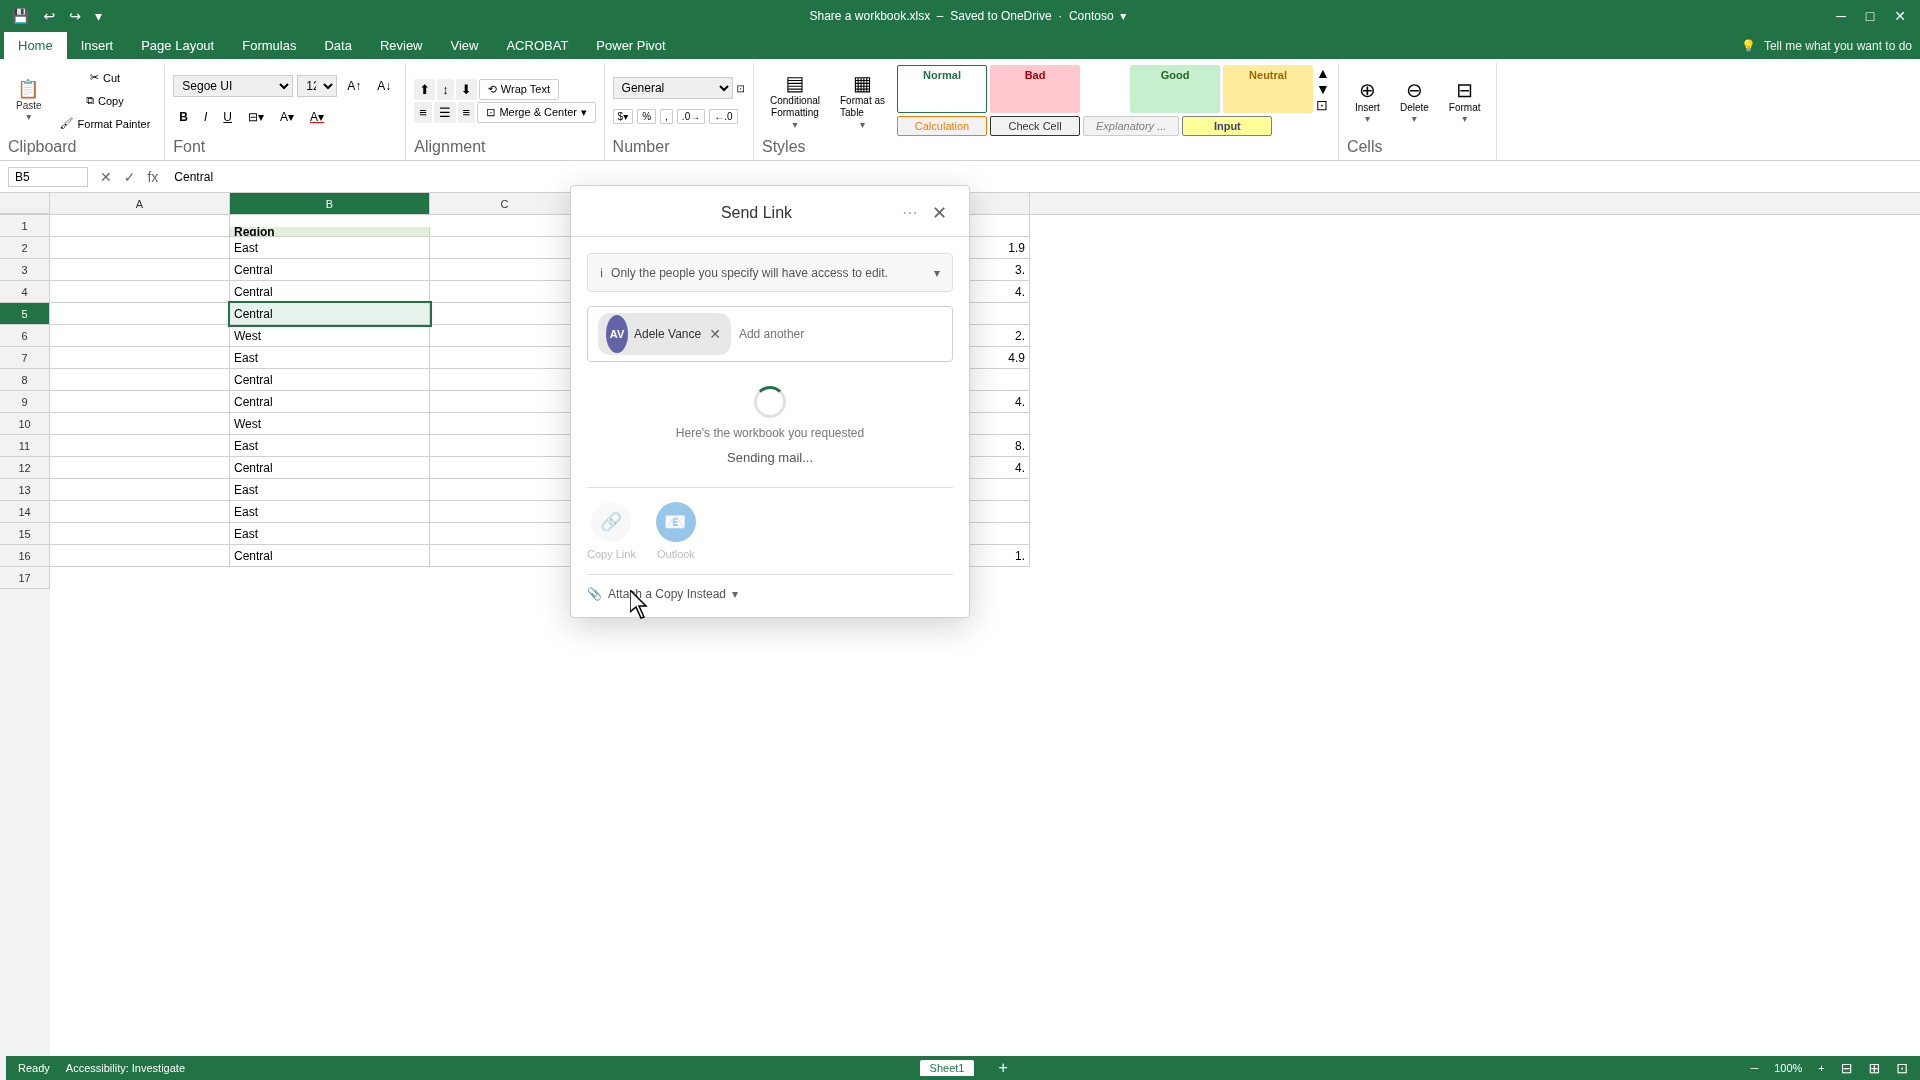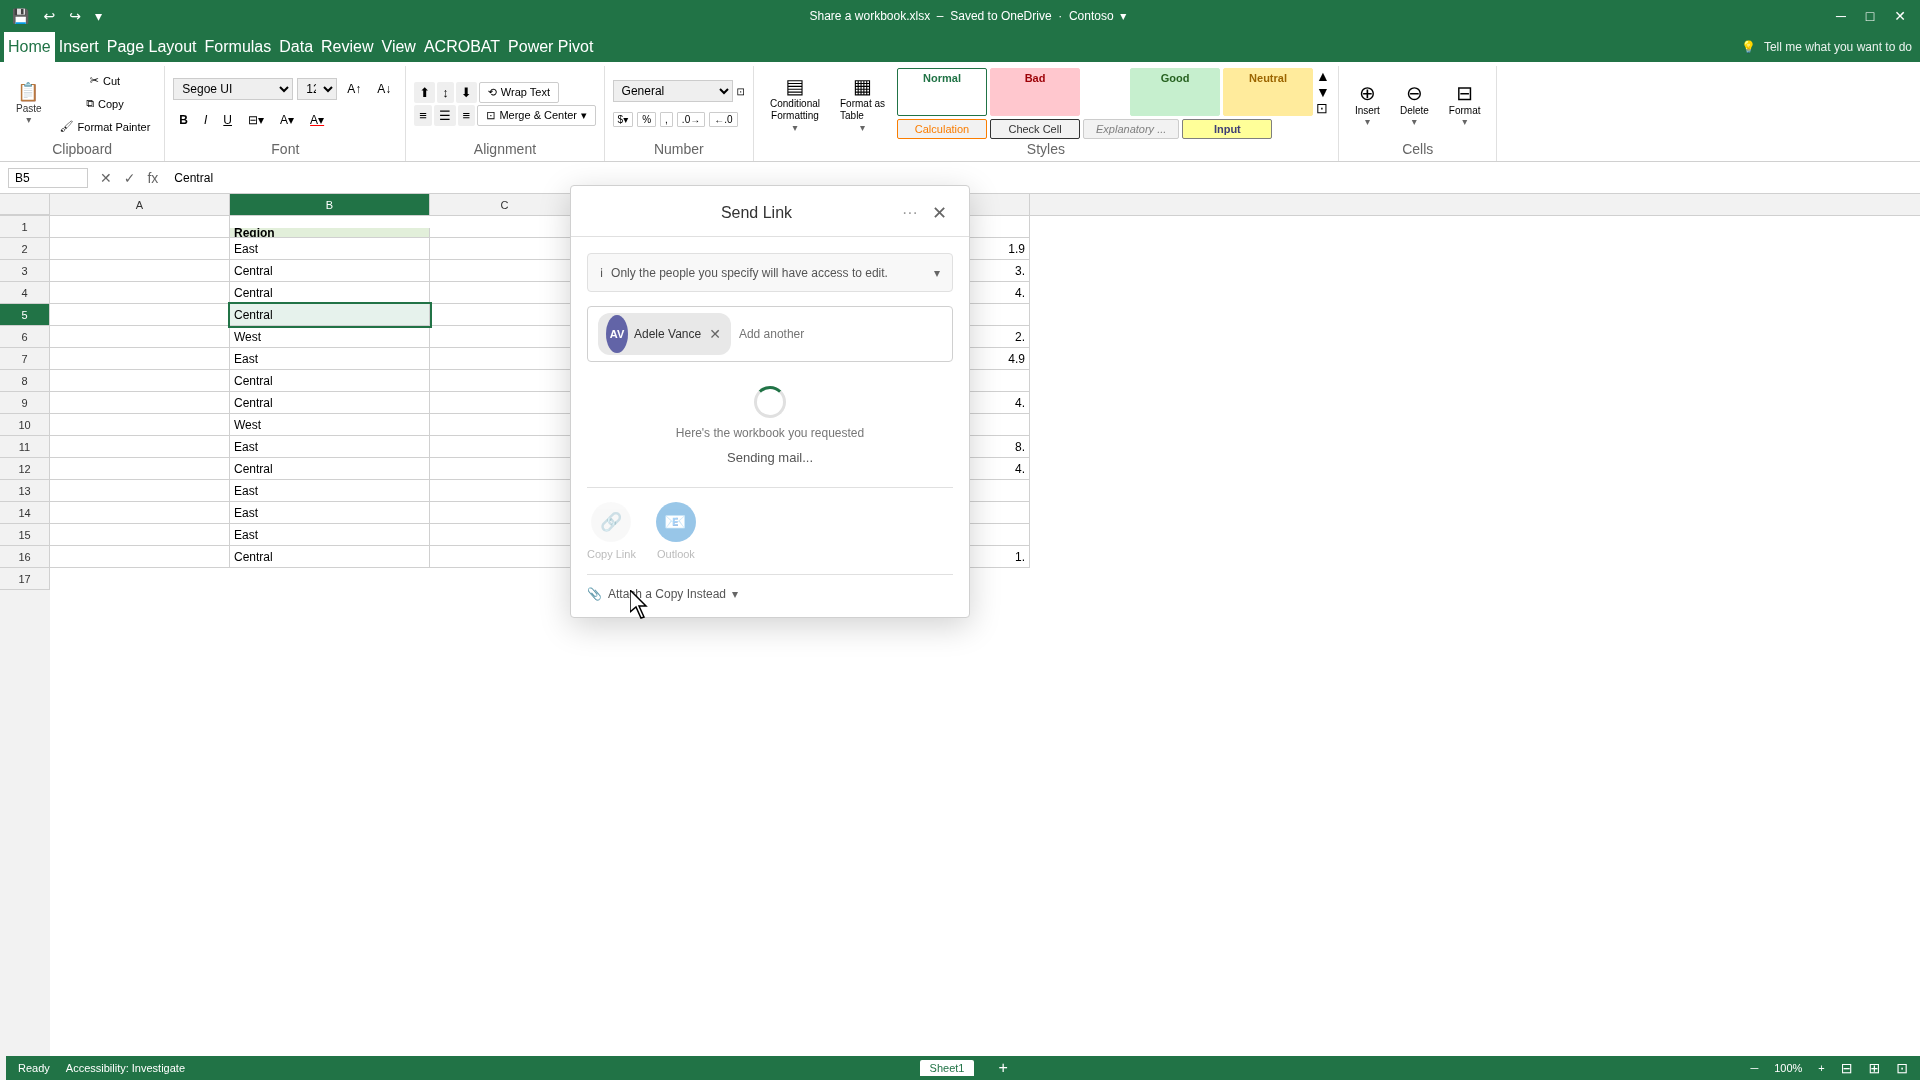--- a/index.html
+++ b/index.html
@@ -26,22 +26,22 @@
       background: #fff;
       border-bottom: 1px solid #d0d0d0;
     }
     .ribbon-tabs {
       background: #217346;
       display: flex;
       padding-left: 4px;
     }
     .ribbon-tab {
       color: white;
-      padding: 6px 4px;
-      font-size: 16px;
+      padding: 6px 14px;
+      font-size: 13px;
       cursor: pointer;
     }
     .ribbon-tab.active { background: white; color: #217346; font-weight: 500; }
 
     .ribbon-content {
       display: flex;
       align-items: stretch;
       padding: 4px 0 0 0;
       background: white;
       min-height: 90px;
@@ -54,24 +54,24 @@
       padding: 2px 8px 0 8px;
       position: relative;
     }
     .ribbon-group-content {
       display: flex;
       align-items: center;
       gap: 4px;
       flex: 1;
     }
     .ribbon-group-label {
-      font-size: 14px;
+      font-size: 16px;
       color: #666;
       padding: 2px 0 4px 0;
-      text-align: center;
+      text-align: left;
       width: 100%;
     }
     .ribbon-btn {
       display: flex;
       flex-direction: column;
       align-items: center;
       justify-content: center;
       padding: 4px 6px;
       cursor: pointer;
       border-radius: 3px;

